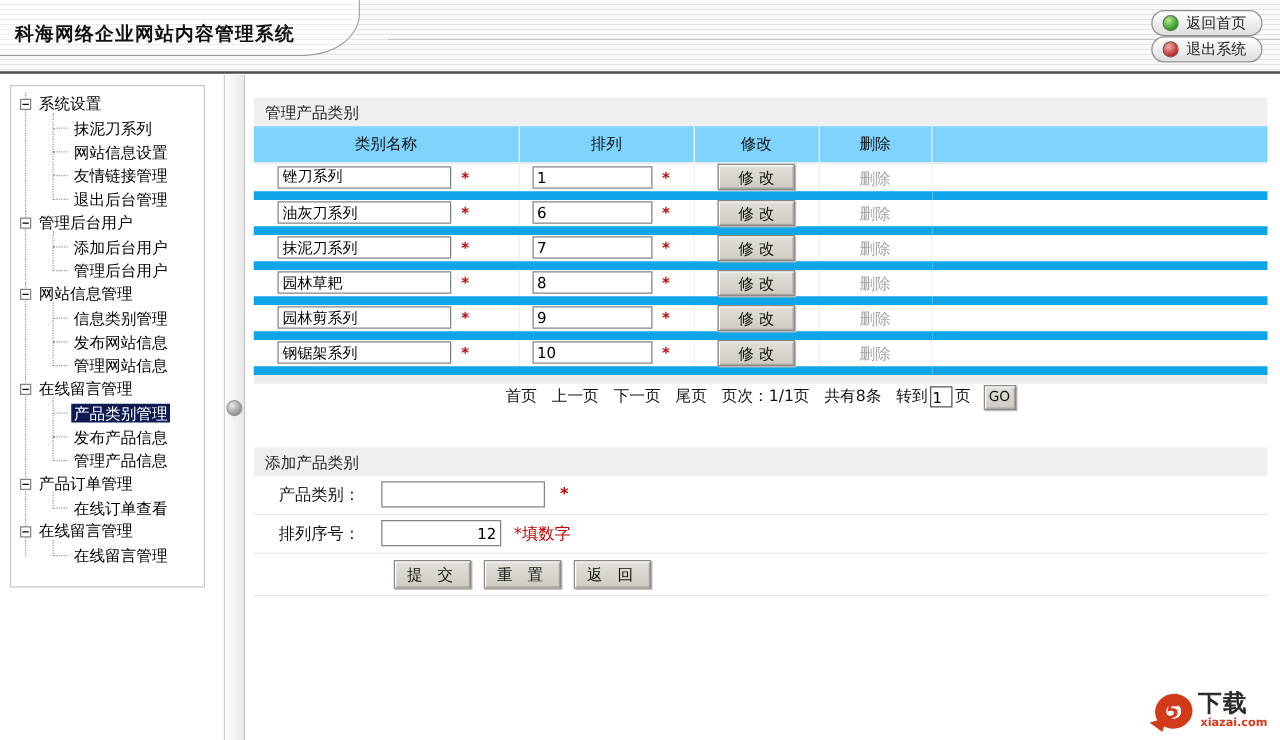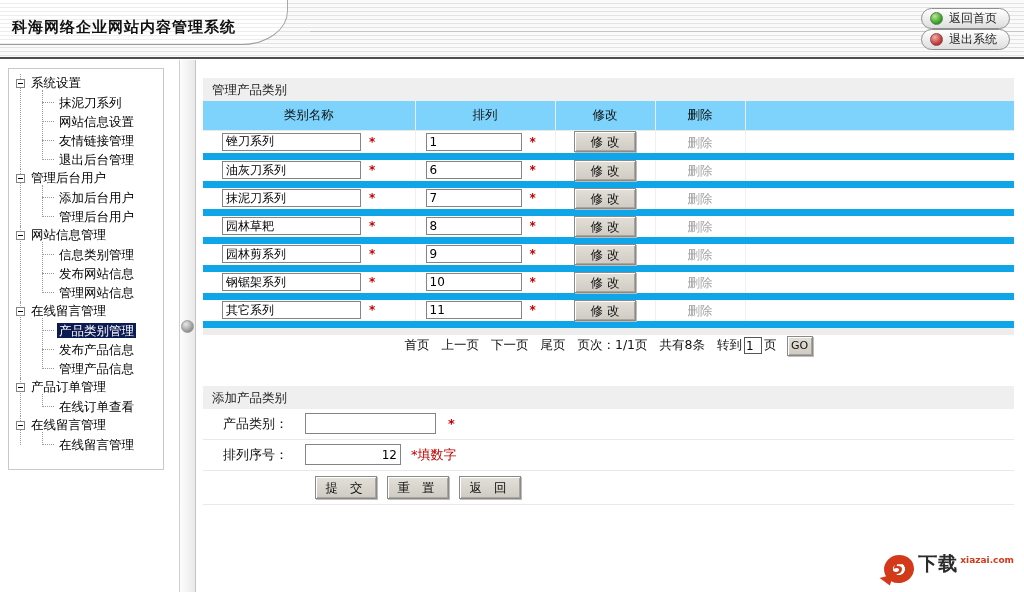--- a/index.html
+++ b/index.html
@@ -86,21 +86,21 @@
   .form-buttons .btn3d { min-width:62px; height:23px; line-height:21px; letter-spacing:4px; }
 
   
   .a5logo { position:absolute; right:10px; bottom:6px; display:flex; align-items:flex-start; gap:2px; }
   .a5swirl { position:relative; width:36px; height:32px; }
   .a5swirl .ring { position:absolute; left:4px; top:1px; width:30px; height:28px; border-radius:50% 50% 50% 50%;
     background:radial-gradient(circle at 50% 50%, #ffffff 0 28%, #d33a1a 30%); transform:rotate(-12deg); }
   .a5swirl .tail { position:absolute; left:0px; bottom:2px; width:0; height:0;
     border-top:8px solid transparent; border-right:12px solid #d33a1a; border-bottom:4px solid transparent; transform:rotate(18deg); }
   .a5swirl .five { position:absolute; left:12px; top:5px; font-size:16px; font-weight:bold; color:#d33a1a; font-style:italic; }
-  .a5text { display:flex; flex-direction:row; align-items:flex-start; line-height:1; }
+  .a5text { display:flex; flex-direction:column; align-items:flex-start; line-height:1; }
   .a5text .dl { font-size:19px; font-weight:bold; color:#2b2b2b; letter-spacing:1px; }
   .a5text .dom { font-size:9px; font-weight:bold; color:#d33a1a; margin-top:2px; margin-left:2px; }
 </style>
 </head>
 <body>
 
 <div id="screen">
 
   <div class="header">
     <div class="header-swoosh"></div>
@@ -297,37 +297,20 @@
         <tr>
           <td>
               <div class="c-name-inner">
                 <input class="cell-input w-name" value="钢锯架系列" style="">
                 <span class="req">*</span>
               </div>
             </td>
           <td>
               <div class="c-order-inner">
                 <input class="cell-input w-order" value="10" style="">
-                <span class="req">*</span>
-              </div>
-            </td>
-          <td class="c-mod"><button class="btn3d">修 改</button></td>
-          <td class="c-del"><span class="del-link">删除</span></td>
-          <td></td>
-        </tr>
-        <tr>
-          <td>
-              <div class="c-name-inner">
-                <input class="cell-input w-name" value="其它系列" style="">
-                <span class="req">*</span>
-              </div>
-            </td>
-          <td>
-              <div class="c-order-inner">
-                <input class="cell-input w-order" value="11" style="">
                 <span class="req">*</span>
               </div>
             </td>
           <td class="c-mod"><button class="btn3d">修 改</button></td>
           <td class="c-del"><span class="del-link">删除</span></td>
           <td></td>
         </tr>
       </tbody>
     </table>
 

